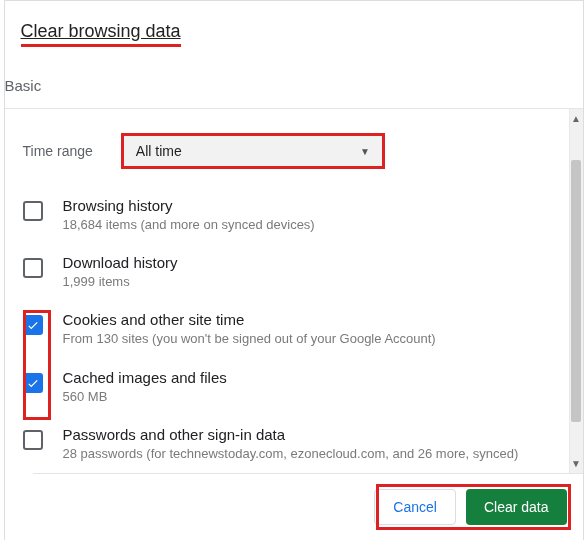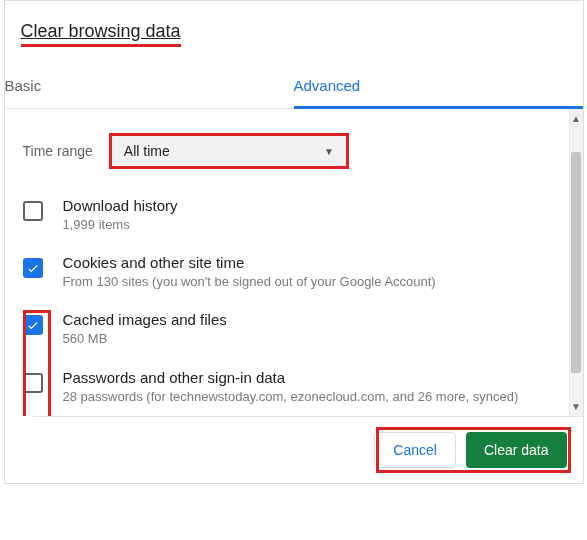--- a/index.html
+++ b/index.html
@@ -10,23 +10,23 @@
     .title-redbox { display: inline-block; border-bottom: 3px solid #d22; padding-bottom: 2px;}
     .tabs { display: flex; border-bottom: 1px solid #e5e5e5; }
     .tab { flex: 1; text-align: left; padding: 12px 0 14px 0; font-size: 15px; color: #5f6368; cursor: pointer; position: relative;}
     .tab.active { color: #1a73e8; font-weight: 500; }
     .tab.active::after { content: ""; position: absolute; left: 0; right: 0; bottom: -1px; height: 3px; background: #1a73e8; }
     .content-area { display: flex; }
     .scroll-pane { flex: 1; padding: 6px 2px 0 2px; max-height: 365px; overflow: hidden; }
     .scroll-track { width: 14px; background: #f1f1f1; border-left: 1px solid #e8e8e8; display: flex; flex-direction: column; justify-content: space-between; align-items: center; }
     .scroll-arrow { font-size: 10px; color: #666; padding: 4px 0;}
     .scroll-thumb { width: 10px; flex: 0 0 72%; background: #c5c5c5; border-radius: 2px; margin: 2px 0; }
-    .timerange-row { display: flex; align-items: center; padding: 18px 0 18px 16px; gap: 16px;}
+    .timerange-row { display: flex; align-items: center; padding: 18px 0 18px 16px; gap: 28px;}
     .timerange-label { font-size: 14px; color: #5f6368; }
-    .dropdown { width: 240px; height: 36px; border: 1px solid #ccc; background: #f2f2f2; font-size: 14px; color: #222; display: flex; align-items: center; justify-content: space-between; padding: 0 12px; cursor: pointer; }
+    .dropdown { width: 264px; height: 36px; border: 1px solid #ccc; background: #f2f2f2; font-size: 14px; color: #222; display: flex; align-items: center; justify-content: space-between; padding: 0 12px; cursor: pointer; }
     .dropdown .arrow { font-size: 10px; color: #555;}
     .redbox { border: 3px solid #d22; }
     .item-row { display: flex; align-items: flex-start; padding: 10px 4px 10px 16px; }
     .checkbox-wrap { padding-top: 4px; margin-right: 20px;}
     .cbx { width: 20px; height: 20px; border: 2px solid #5f6368; border-radius: 3px; display: flex; align-items: center; justify-content: center; cursor: pointer; background: #fff;}
     .cbx.checked { background: #1a73e8; border-color: #1a73e8;}
     .cbx.checked svg { display: block; }
     .cbx svg { display: none; }
     .item-text .title { font-size: 15px; color: #202124; margin-bottom: 2px;}
     .item-text .sub { font-size: 13px; color: #7a7a7a; line-height: 1.4;}
@@ -46,38 +46,46 @@
   <div class="title-row">
     <span class="title-redbox">
       <span class="title-underline">Clear browsing data</span>
     </span>
   </div>
 
   <div class="tabs">
     <div class="tab">
       <span>Basic</span>
     </div>
-    <div class="tab active">
-      <span>Advanced</span>
-    </div>
   </div>
 
   <div class="content-area">
     <div class="scroll-pane">
 
       <div class="timerange-row">
         <span class="timerange-label">Time range</span>
         <div class="dropdown redbox">
           <span>All time</span>
           <span class="arrow">▼</span>
         </div>
       </div>
 
       <div class="items-panel">
 
+        <div class="item-row">
+          <div class="checkbox-wrap">
+            <div class="cbx">
+              
+            </div>
+          </div>
+          <div class="item-text">
+            <div class="title">Browsing history</div>
+            <div class="sub">18,684 items (and more on synced devices)</div>
+          </div>
+        </div>
 
         <div class="item-row">
           <div class="checkbox-wrap">
             <div class="cbx">
               
             </div>
           </div>
           <div class="item-text">
             <div class="title">Download history</div>
             <div class="sub">1,999 items</div>

